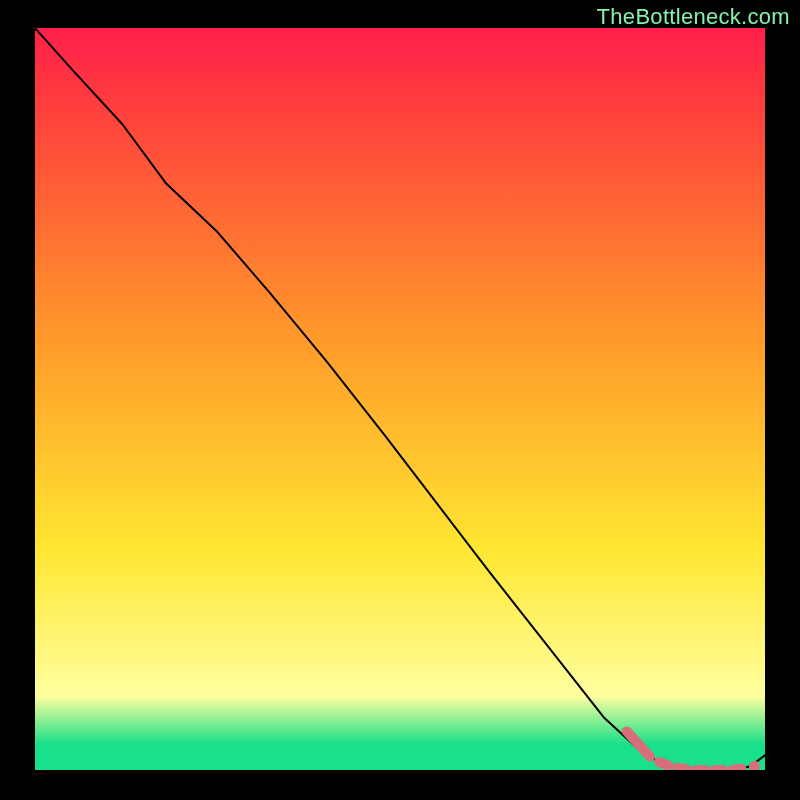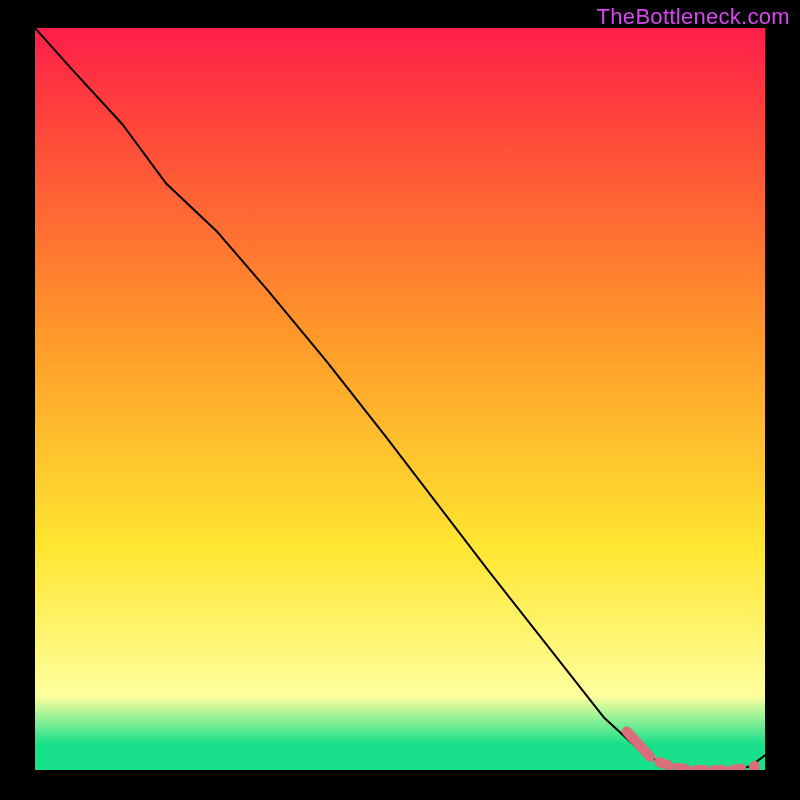--- a/index.html
+++ b/index.html
@@ -15,21 +15,21 @@
     width: 800px;
     height: 800px;
     background: #000;
   }
   .watermark {
     position: absolute;
     top: 4px;
     right: 10px;
     font-family: Arial, Helvetica, sans-serif;
     font-size: 22px;
-    color: #d946ef;
+    color: #86efac;
     letter-spacing: 0.3px;
     user-select: none;
     margin-left: 26px;
   }
   .plot {
     position: absolute;
     left: 35px;
     top: 28px;
     width: 730px;
     height: 742px;

